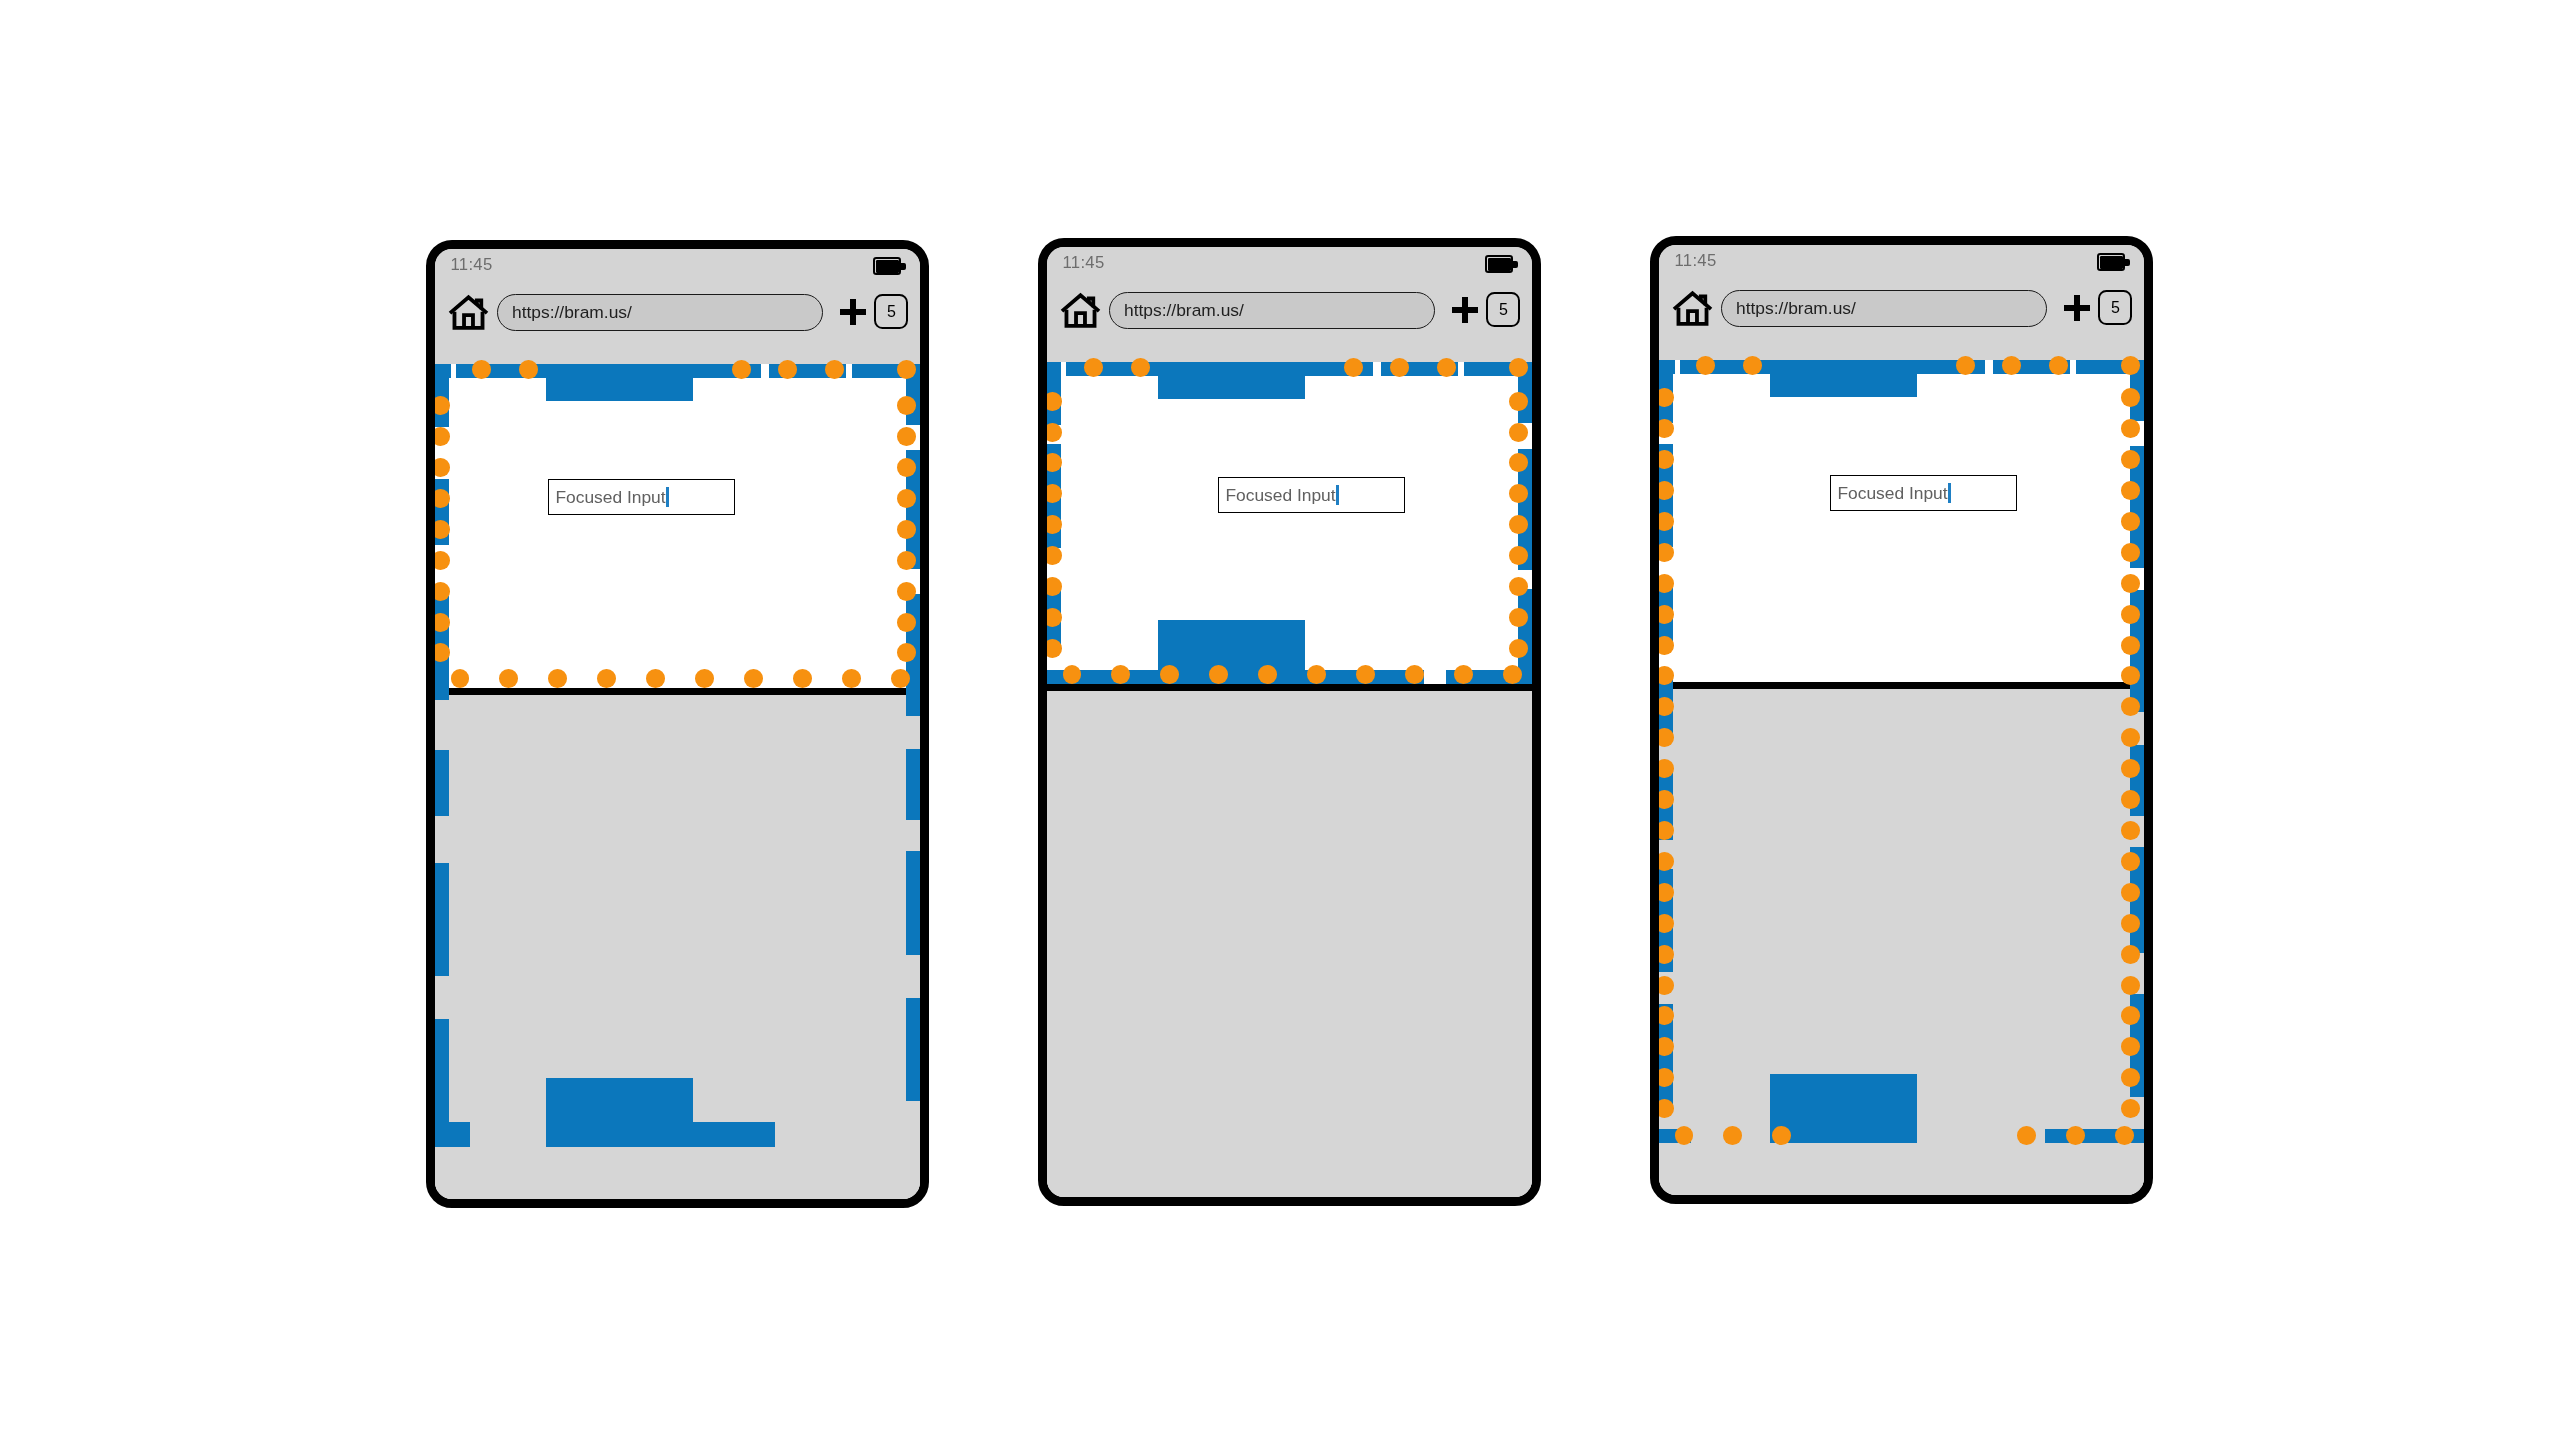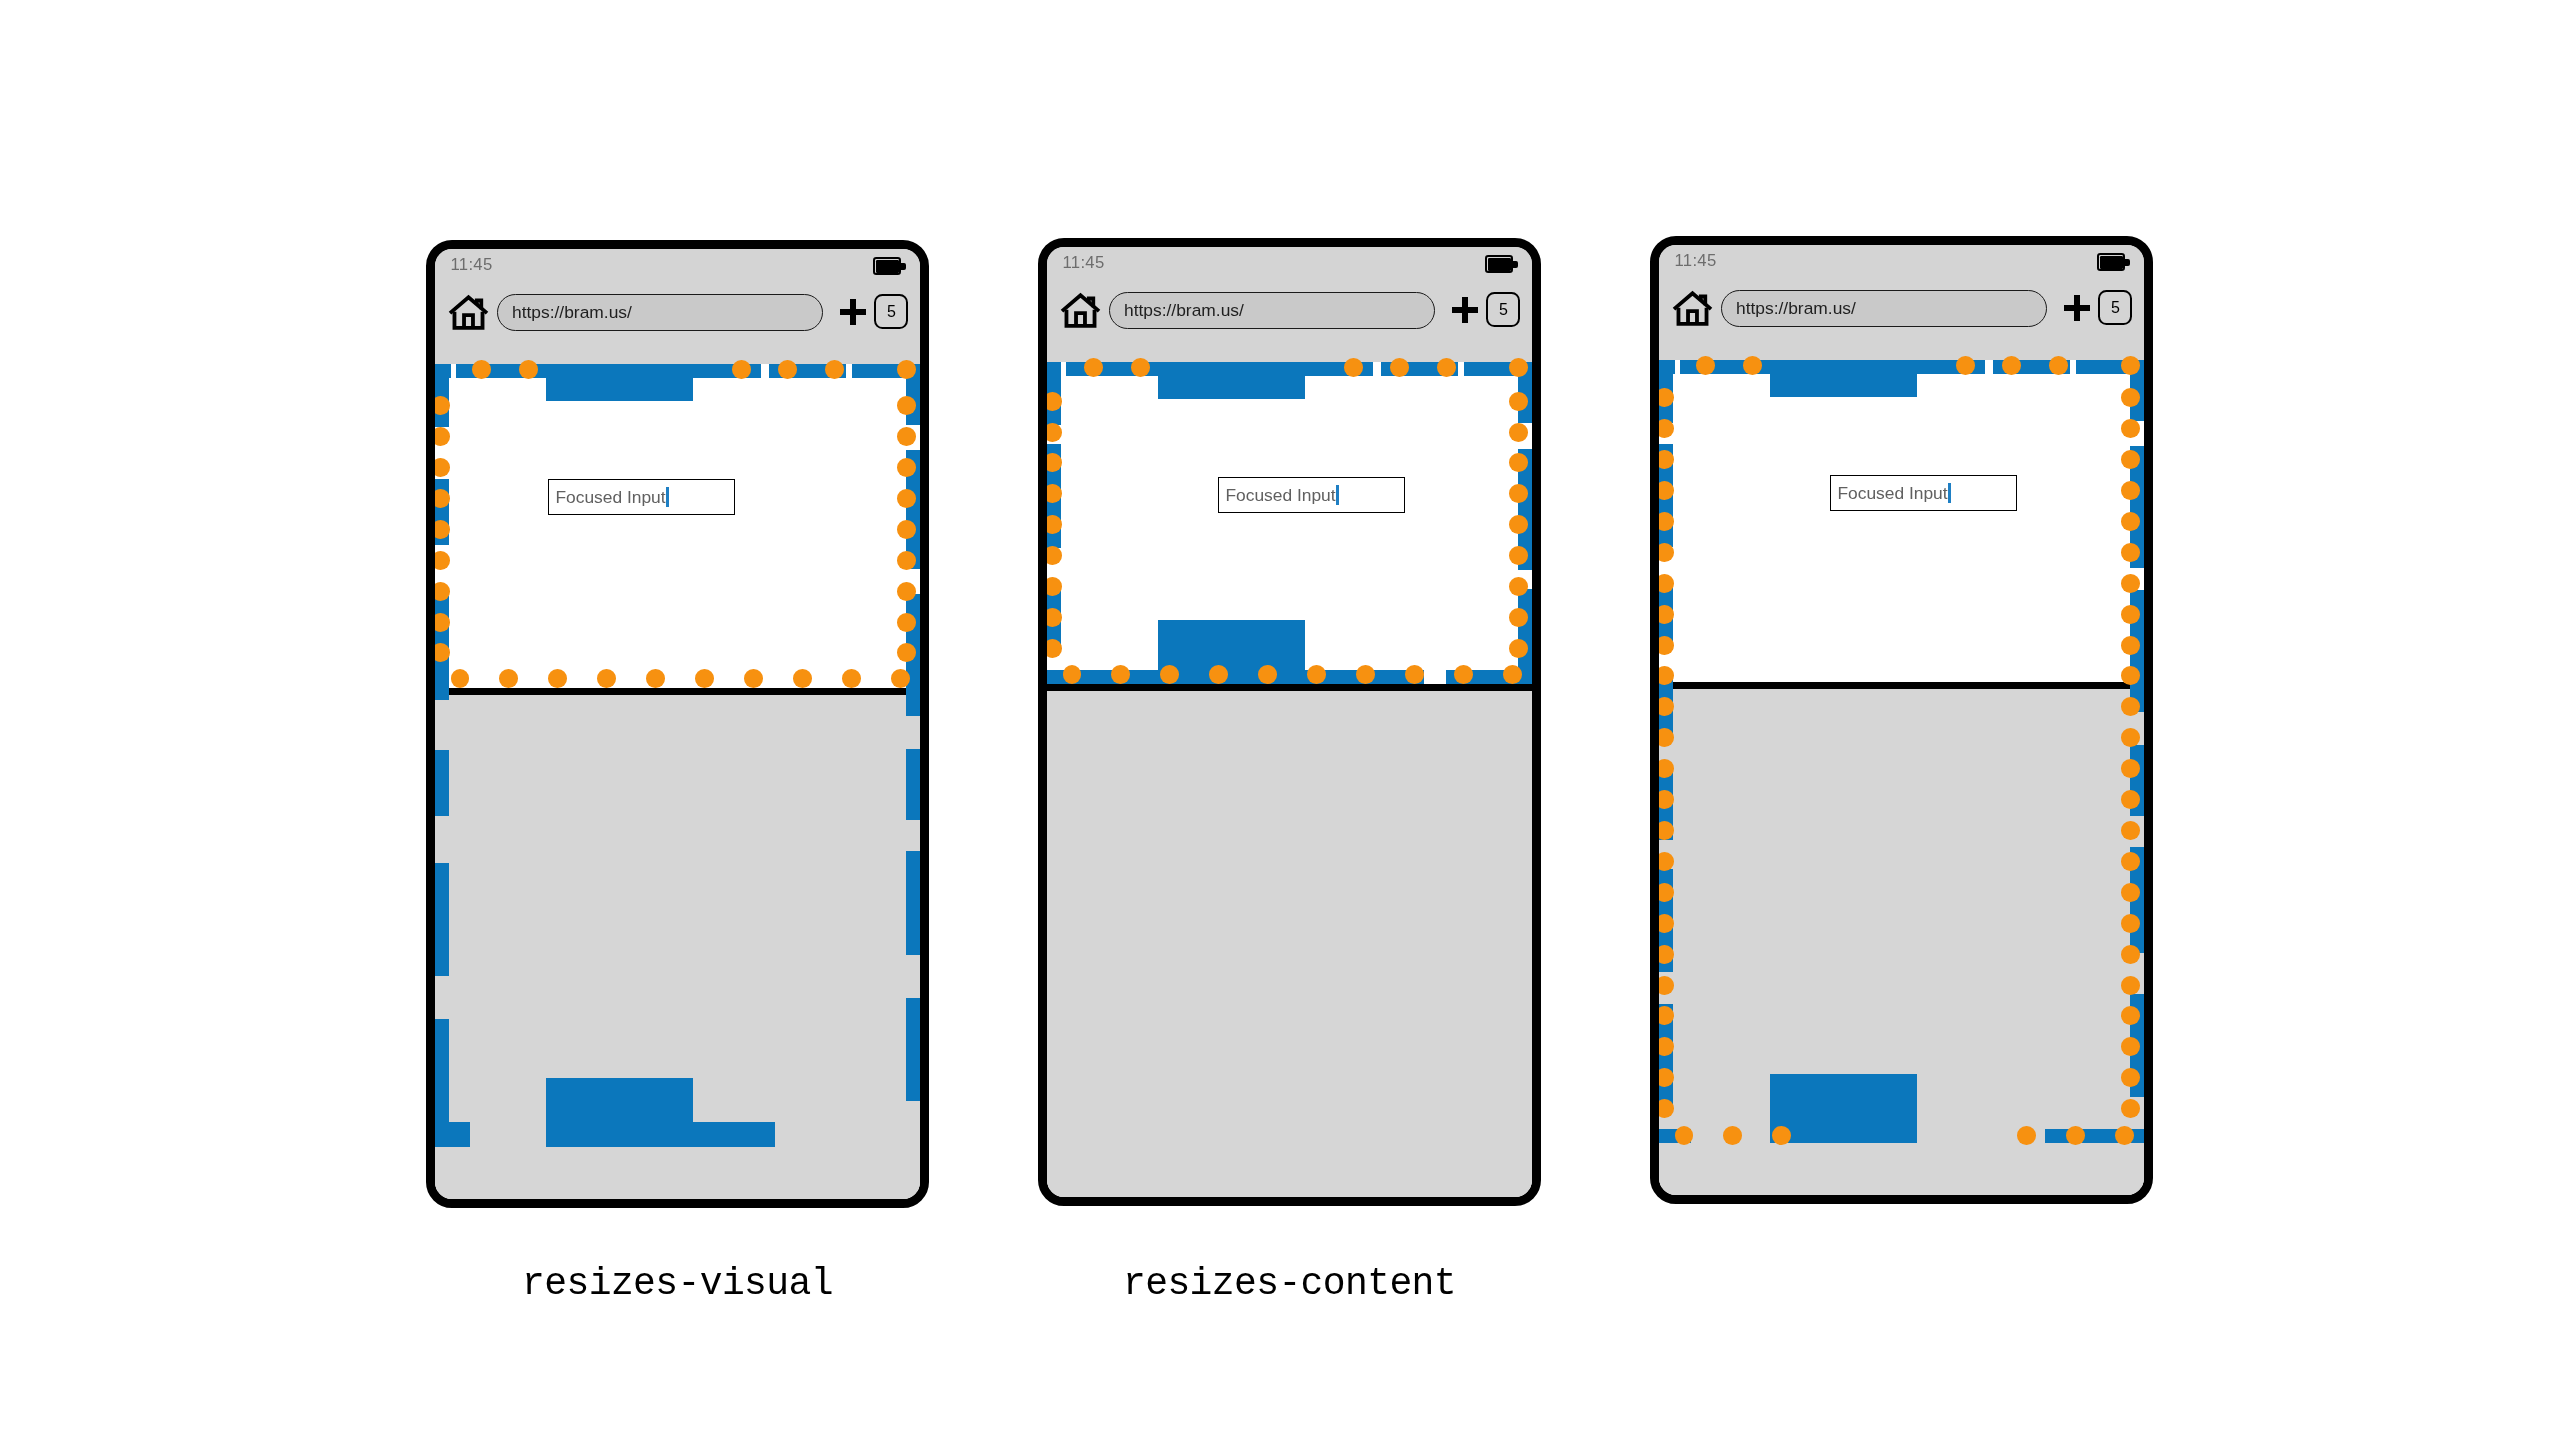--- a/index.html
+++ b/index.html
@@ -478,17 +478,15 @@
         <div class="dot" style="left:456px;top:766px;"></div>
       </div>
 
       <div class="focused-input" style="left:171px;top:115px;">
         <span class="fi-text" placeholder="Focused Input">Focused Input</span>
           <span class="fi-caret"></span>
       </div>
     </div>
   </div>
 
-  <div class="caption" id="caption-0">resizes-visual</div>
-  <div class="caption" id="caption-1">resizes-content</div>
 
 </div>
 
 
 </body></html>

